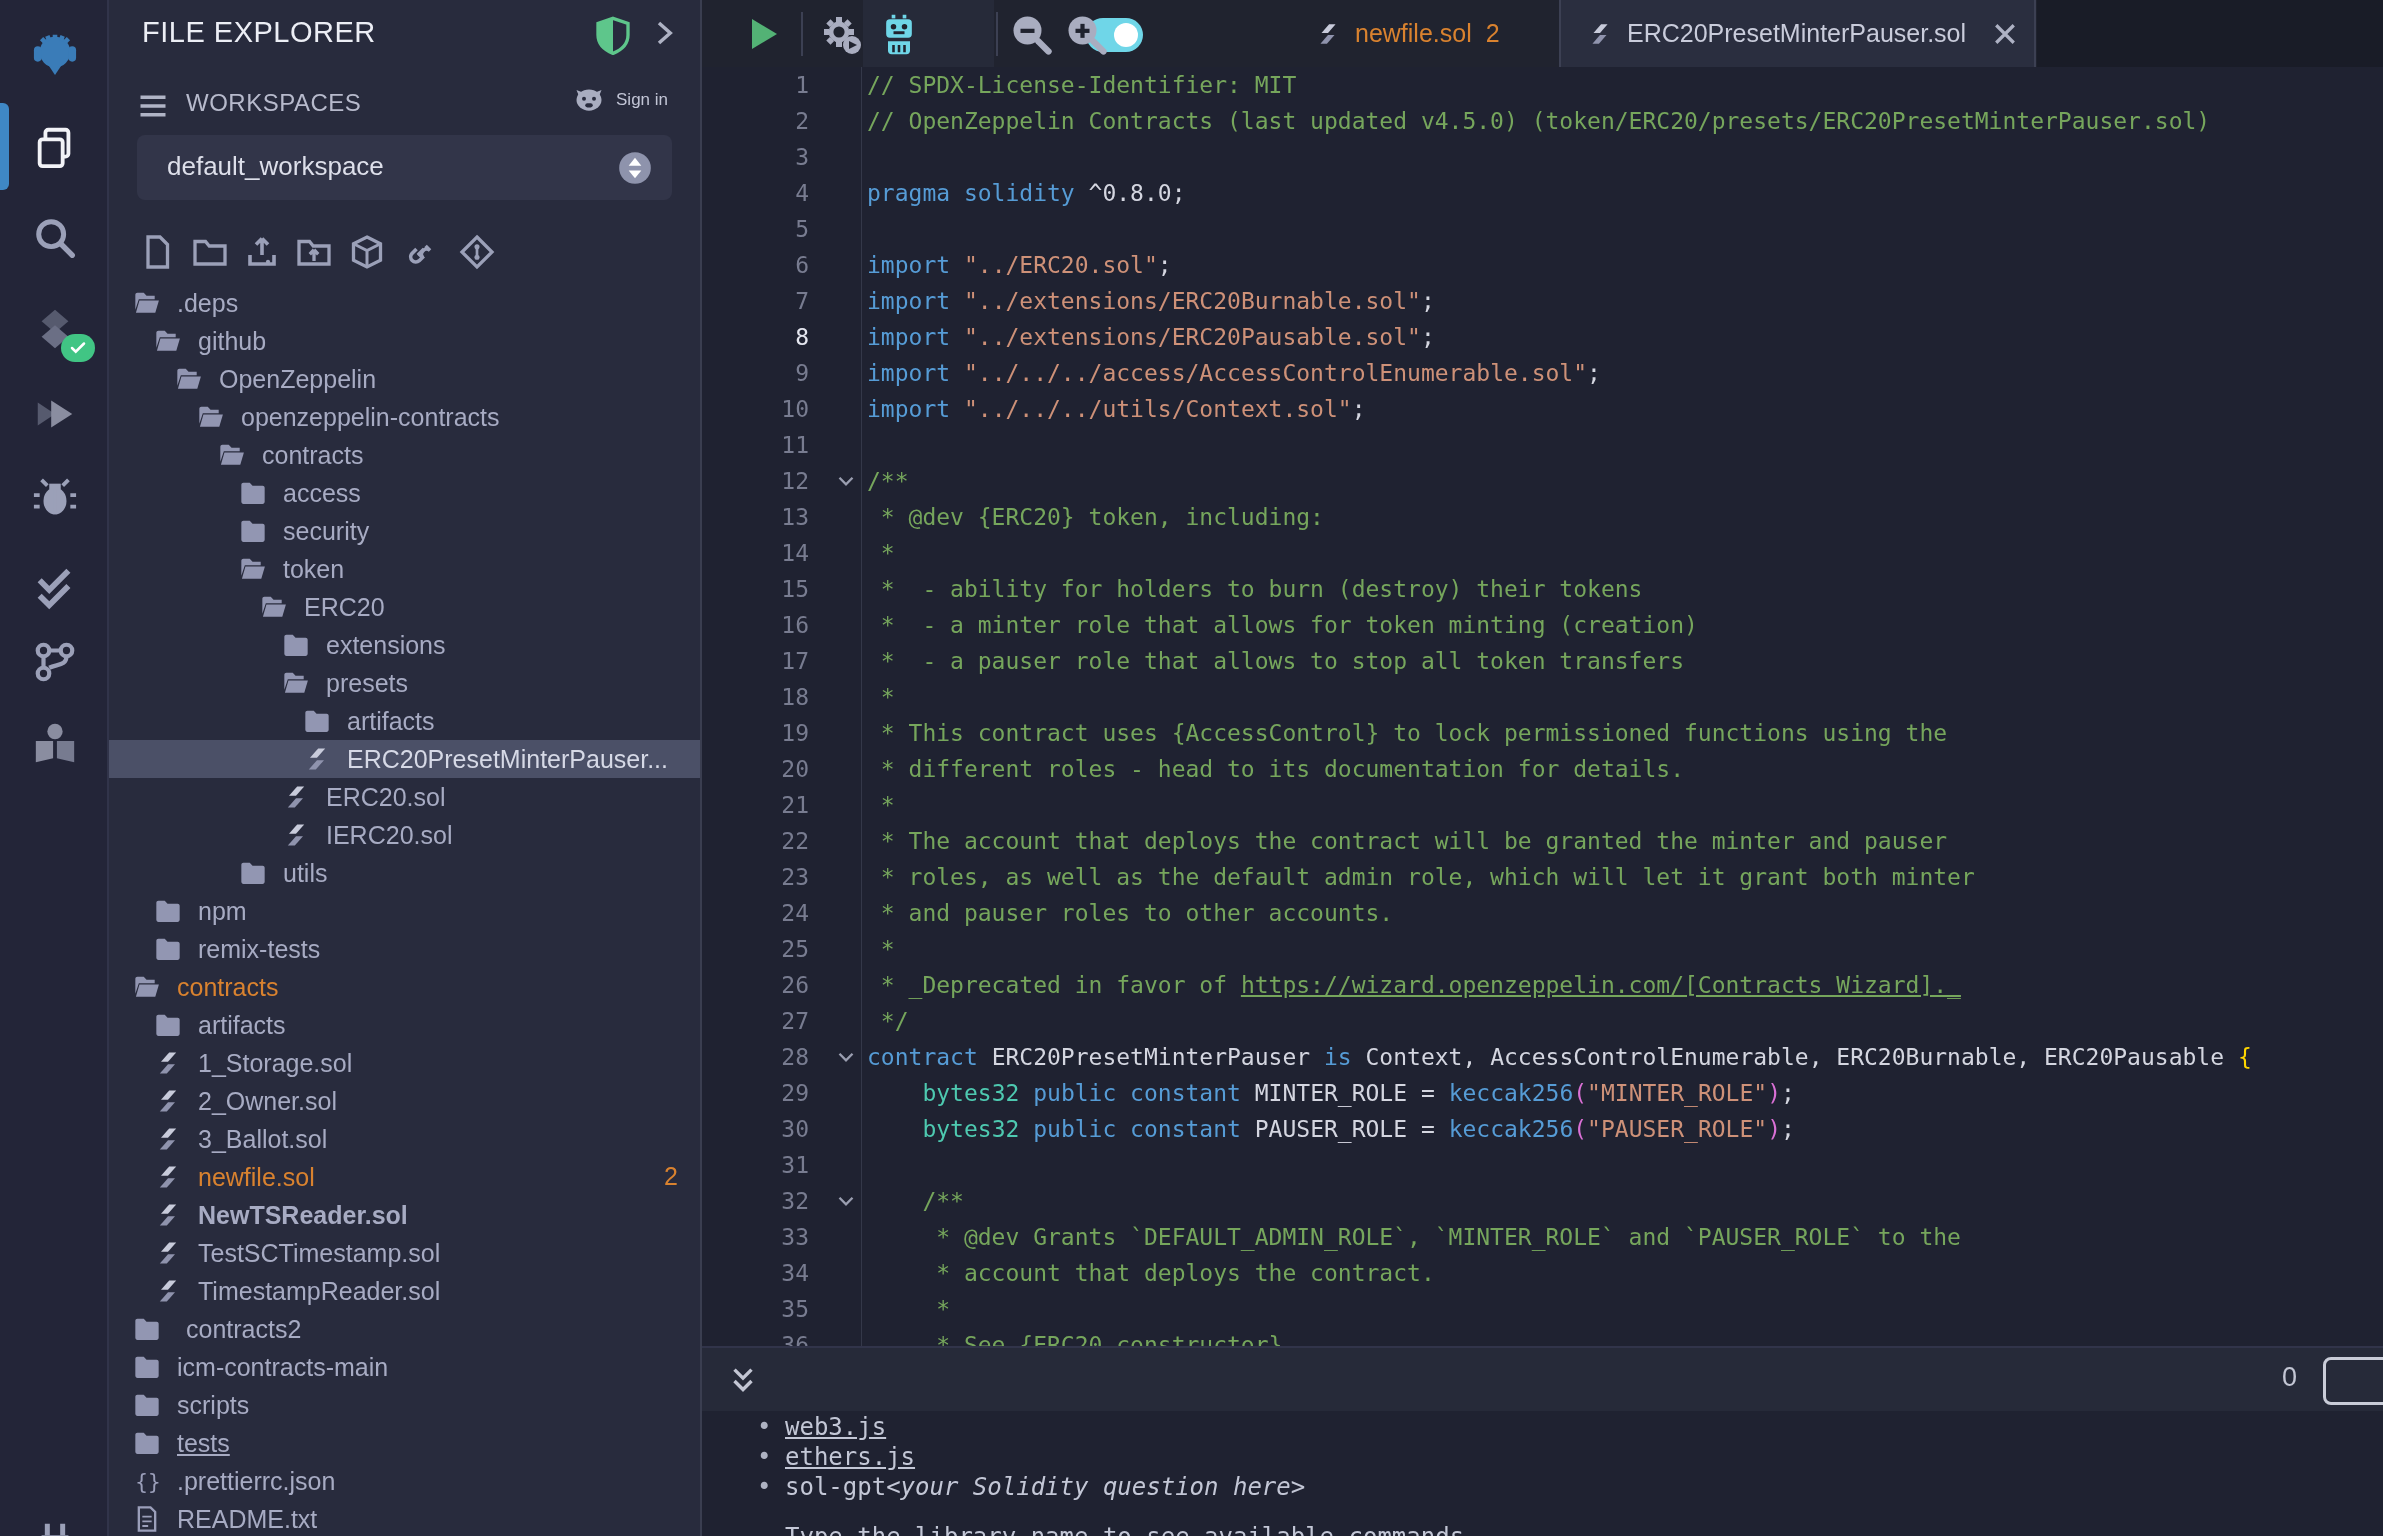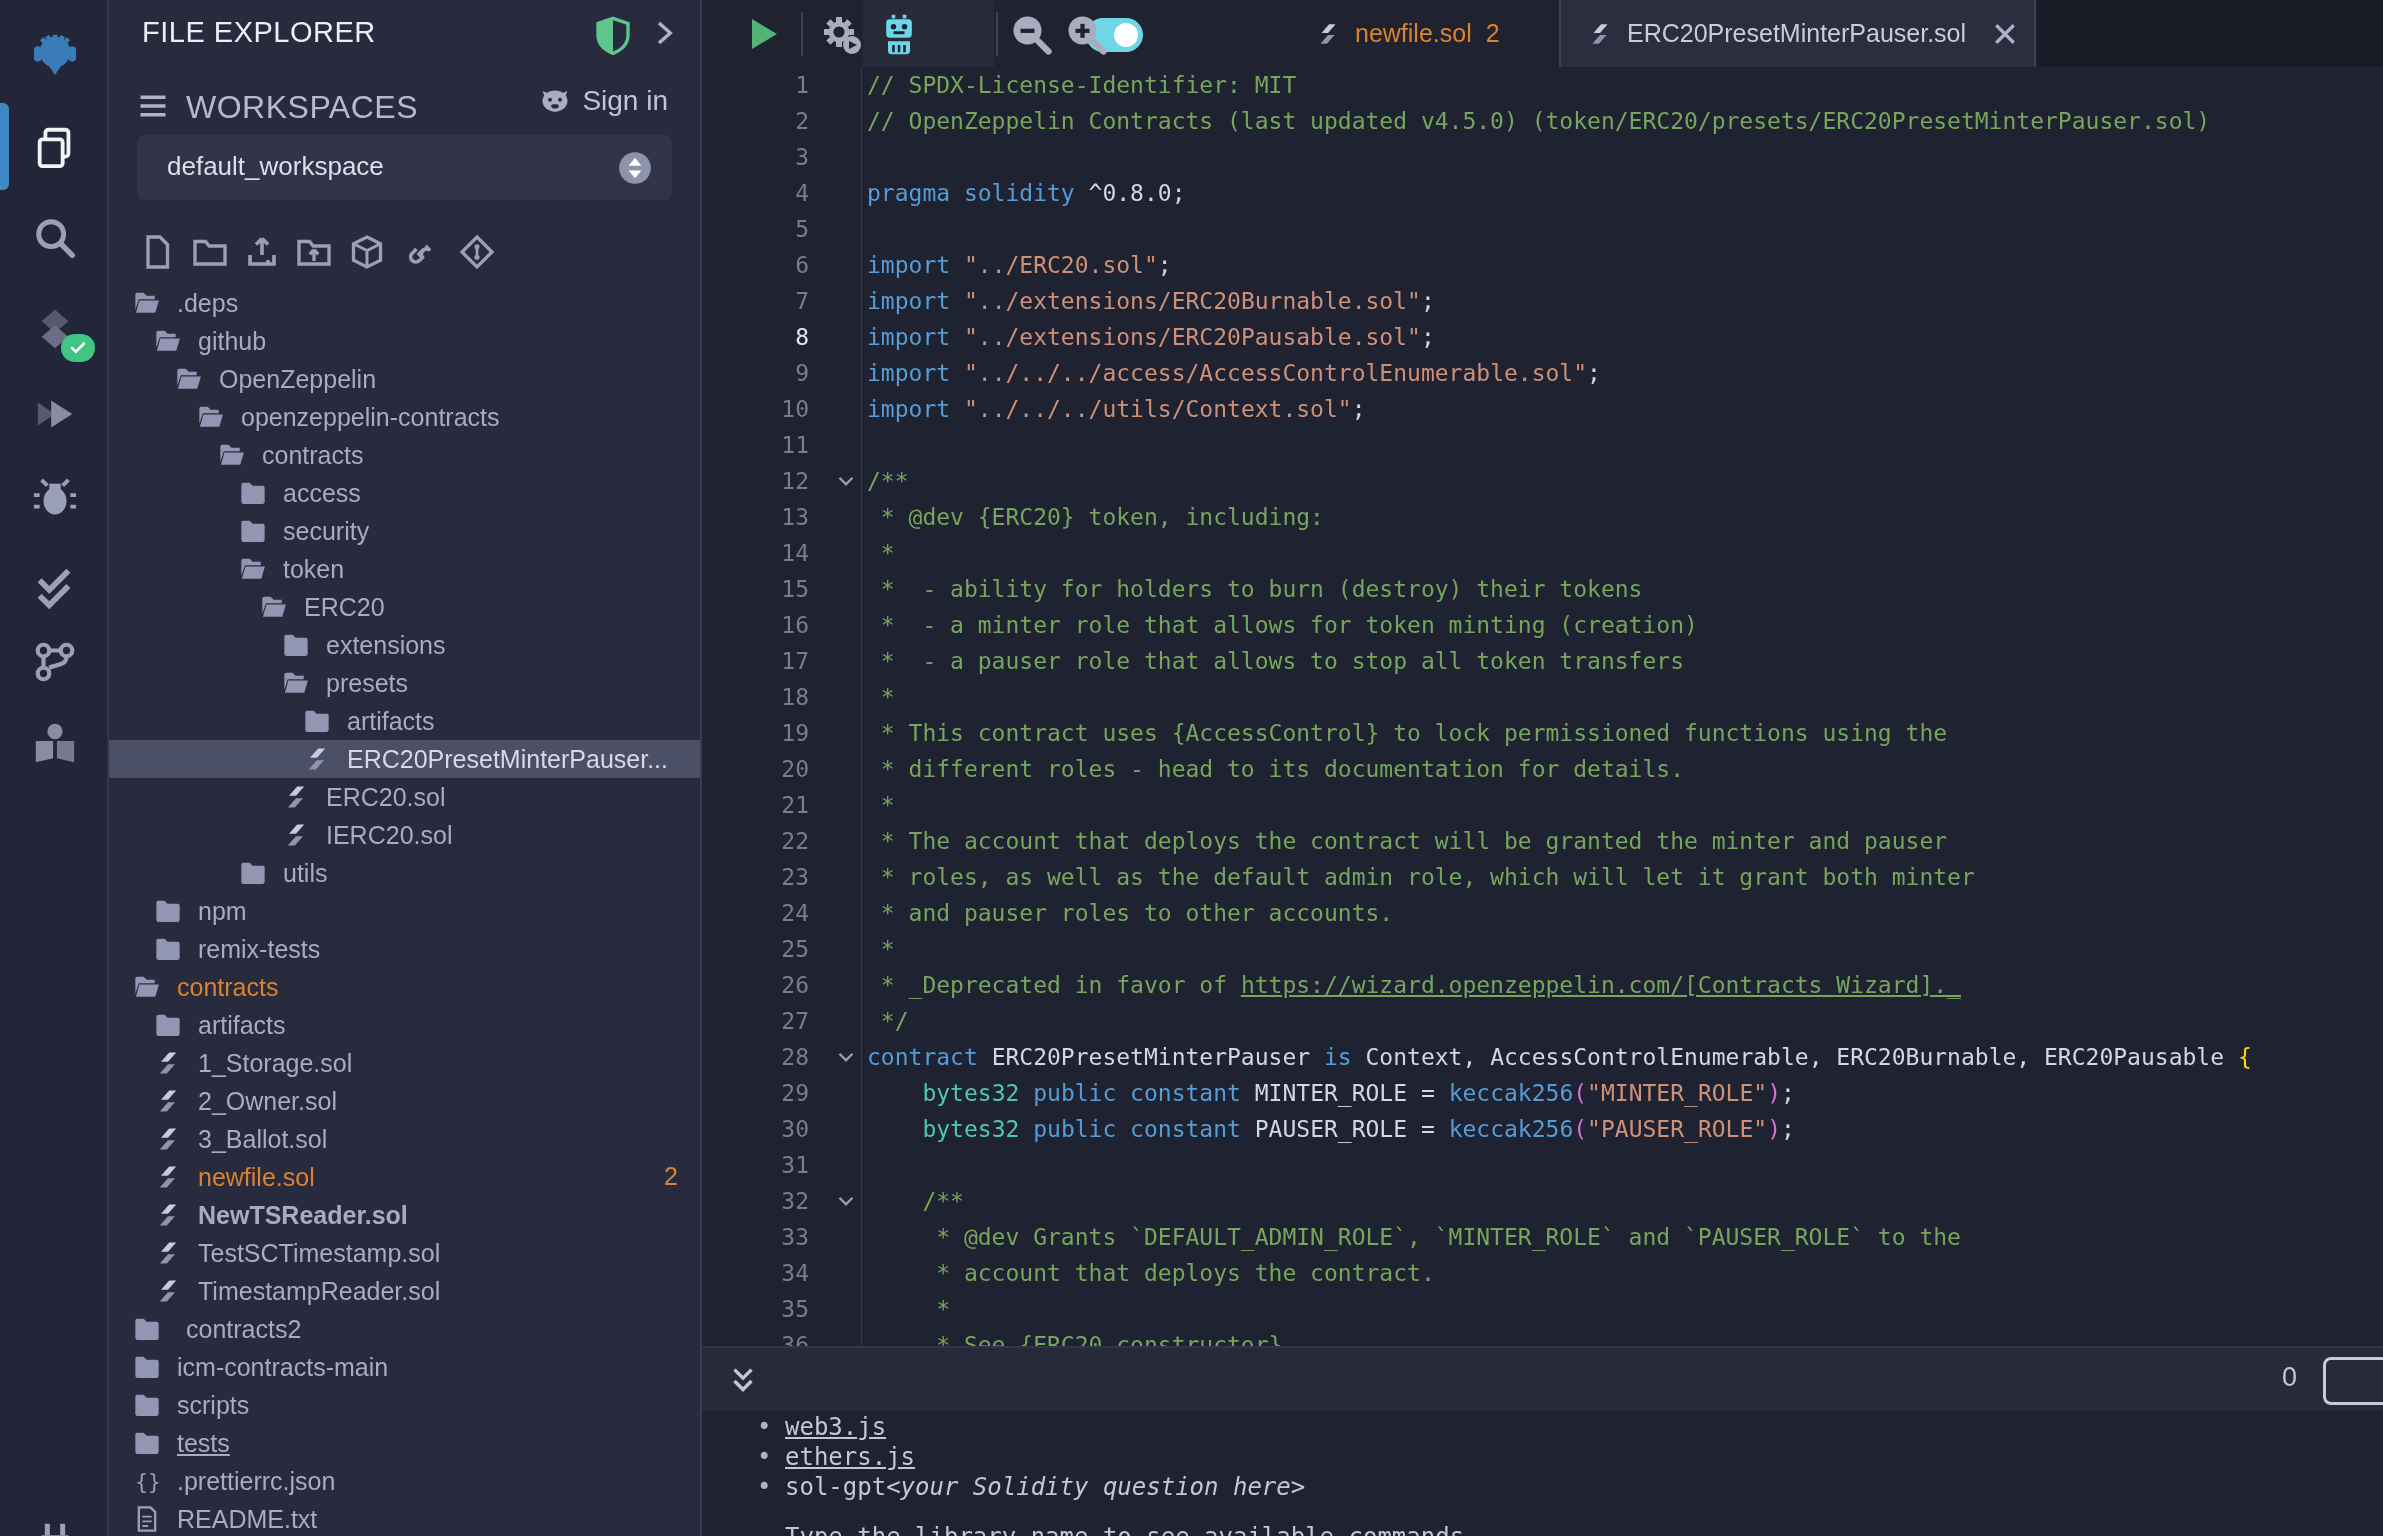--- a/index.html
+++ b/index.html
@@ -23,23 +23,23 @@
   #sidebar { position:absolute; left:109px; top:0; width:591px; height:1537px;
     background:#282b3d; }
   #fe-header { position:absolute; left:9px; top:0; width:100%; height:65px; }
   #fe-title { position:absolute; left:24px; top:16px; font-size:29px; letter-spacing:0.5px;
     color:#eceef5; font-weight:500; }
   #fe-shield { position:absolute; left:475px; top:15px; }
   #fe-collapse { position:absolute; left:531px; top:18px; }
 
   #ws-row { position:absolute; left:0; top:83px; width:100%; height:44px; }
   #ws-menu { position:absolute; left:26px; top:8px; }
-  #ws-label { position:absolute; left:77px; top:6px; font-size:32px; color:#b7bacc; letter-spacing:0.5px; }
+  #ws-label { position:absolute; left:77px; top:6px; font-size:24px; color:#b7bacc; letter-spacing:0.5px; }
   #signin { position:absolute; right:32px; top:2px; display:flex; align-items:center; gap:10px; }
-  #signin span { font-size:28px; color:#c2c5d6; }
+  #signin span { font-size:17px; color:#c2c5d6; }
 
   #ws-select { position:absolute; left:28px; top:135px; width:535px; height:65px;
     background:#323549; border-radius:8px; }
   #ws-select .val { position:absolute; left:30px; top:16px; font-size:26px; color:#dddfea; }
   #ws-select .sort { position:absolute; right:18px; top:14px; }
 
   #fe-actions { position:absolute; left:0; top:230px; width:100%; height:48px; }
   .fe-act { position:absolute; top:0; width:44px; height:44px; display:flex;
     align-items:center; justify-content:center; }
   .fe-act svg { width:36px; height:36px; }

